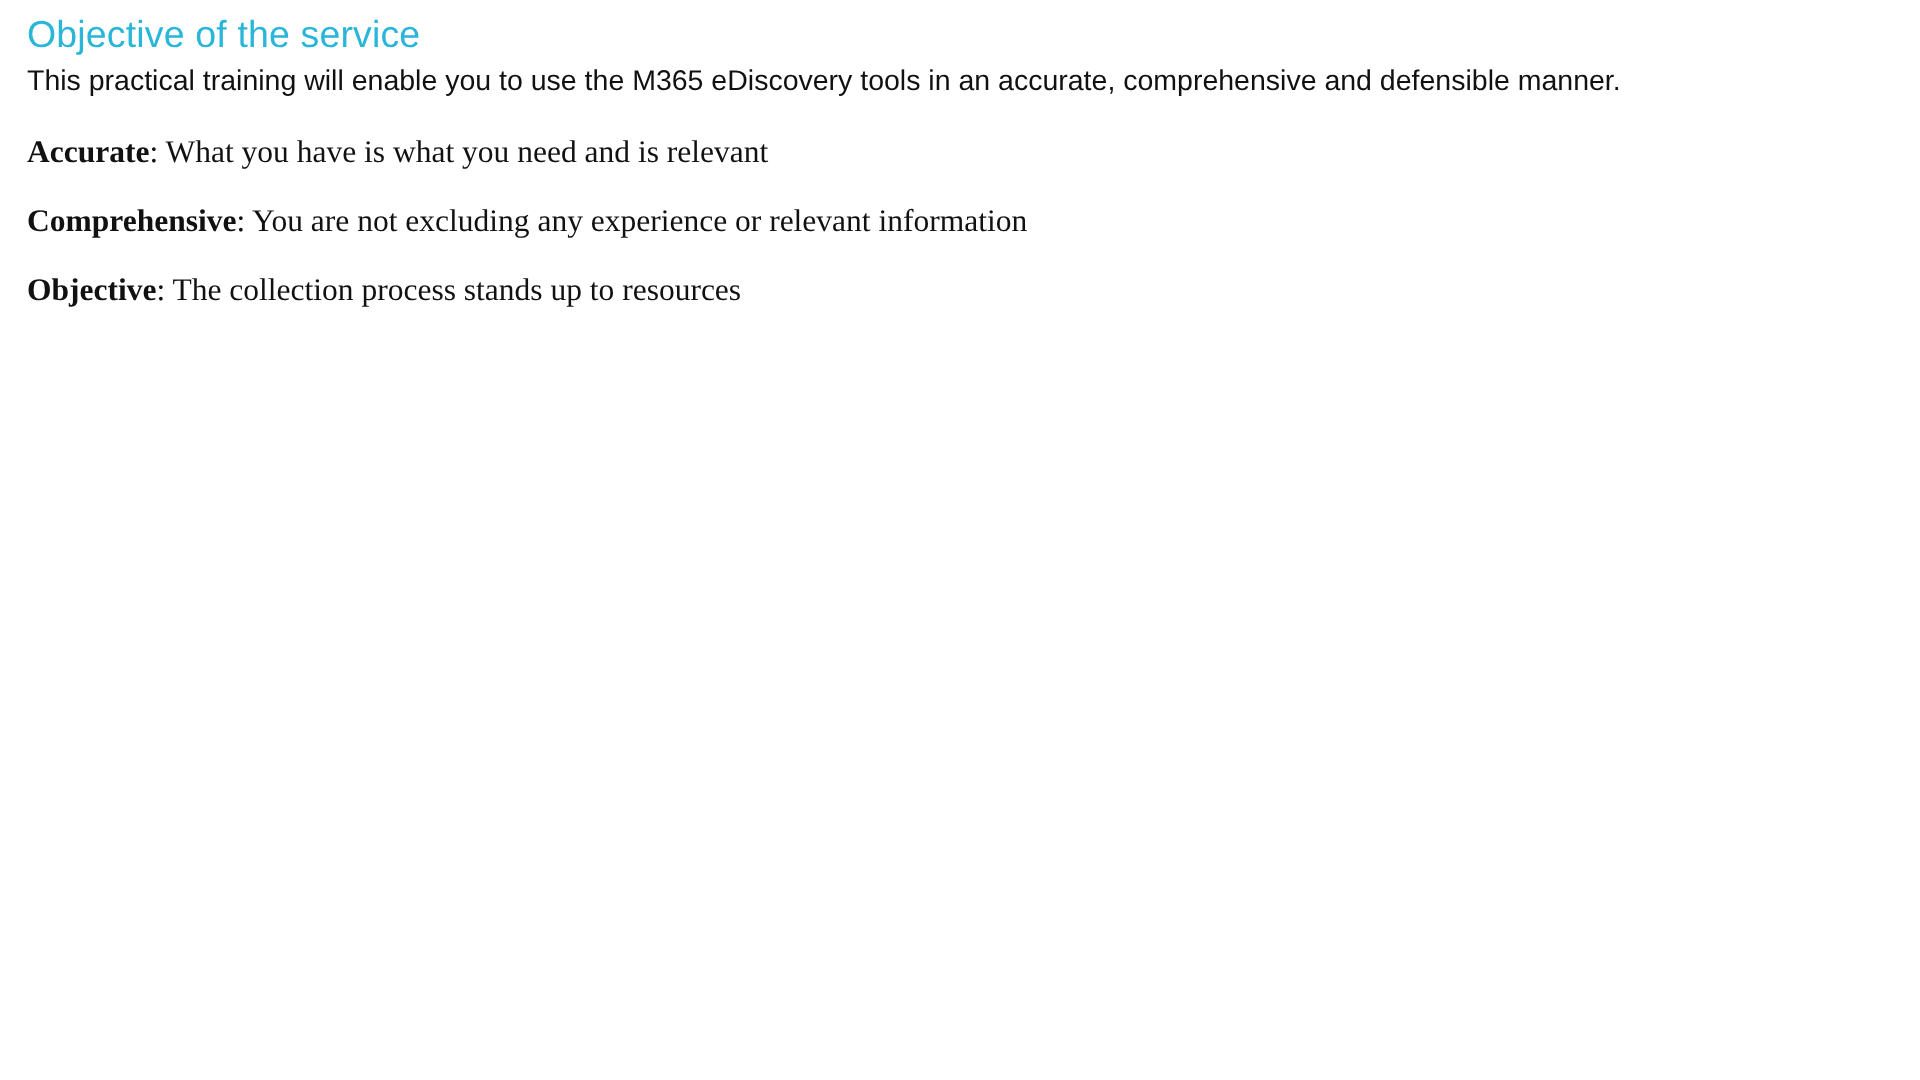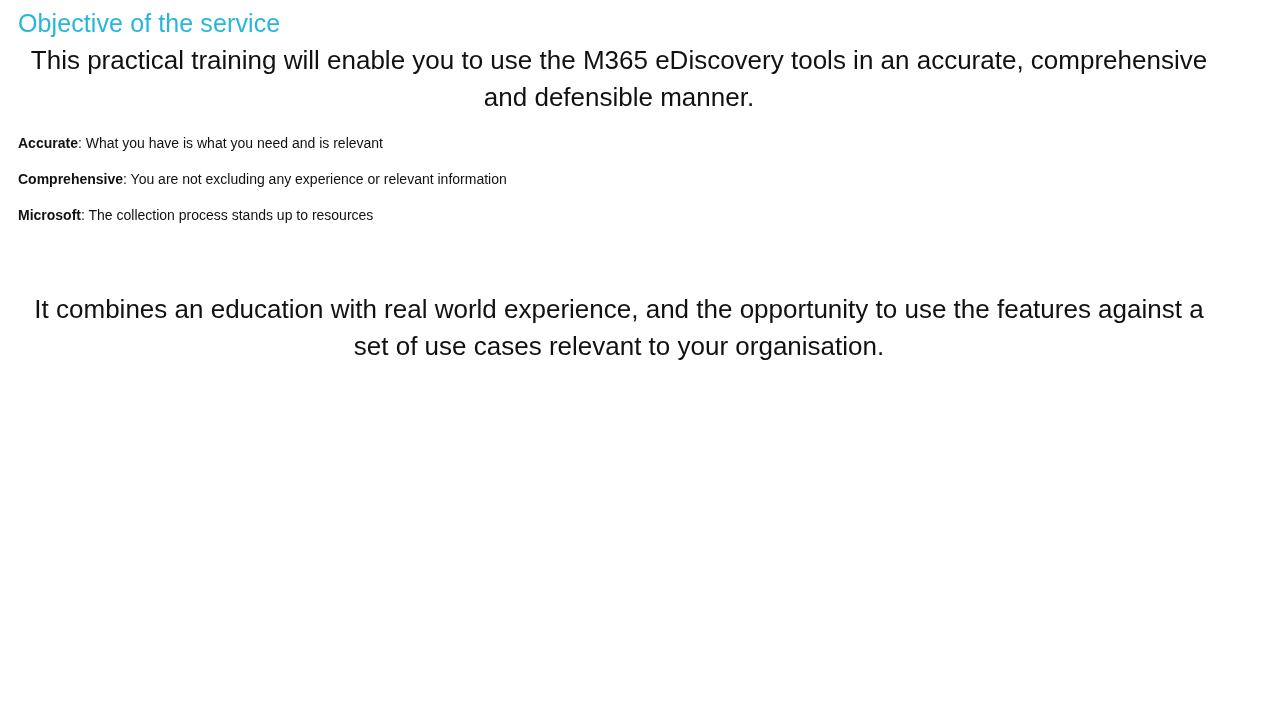--- a/index.html
+++ b/index.html
@@ -26,44 +26,44 @@
   }
   .section-heading {
     color: #29b6d8;
     font-size: 25px;
     font-weight: 400;
     line-height: 1.2;
     margin: 0 0 4px 0;
     letter-spacing: 0.1px;
   }
   .body-text {
-    font-size: 26px;
+    font-size: 19px;
     line-height: 1.42;
     margin: 0 0 12px 0;
     color: #111111;
     max-width: 1205px;
-    text-align: center;
   }
   .body-text.tight {
     margin-bottom: 10px;
   }
   .lead {
     margin-bottom: 18px;
   }
   .term {
     font-weight: bold;
   }
   .gap-between-sections {
     height: 50px;
   }
   .kv-line {
-    font-size: 14px;
+    font-size: 21px;
     line-height: 1.42;
     margin: 0 0 16px 0;
     color: #111111;
+    font-family: Liberation Serif, serif;
   }
 </style>
 </head>
 <body>
 
 <div class="page">
 
   <section class="section">
     <h2 class="section-heading">Objective of the service</h2>
 
@@ -71,27 +71,26 @@
 
     <p class="kv-line">
       <span class="term">Accurate</span><span>: </span><span>What you have is what you need and is relevant</span>
     </p>
 
     <p class="kv-line">
       <span class="term">Comprehensive</span><span>: </span><span>You are not excluding any experience or relevant information</span>
     </p>
 
     <p class="kv-line">
-      <span class="term">Microsoft</span><span>: </span><span>The collection process stands up to resources</span>
+      <span class="term">Objective</span><span>: </span><span>The collection process stands up to resources</span>
     </p>
   </section>
 
   <div class="gap-between-sections"></div>
 
   <section class="section">
 
 
-    <p class="body-text tight">It combines an education with real world experience, and the opportunity to use the features against a set of use cases relevant to your organisation.</p>
 
 
   </section>
 
 </div>
 
 </body></html>

